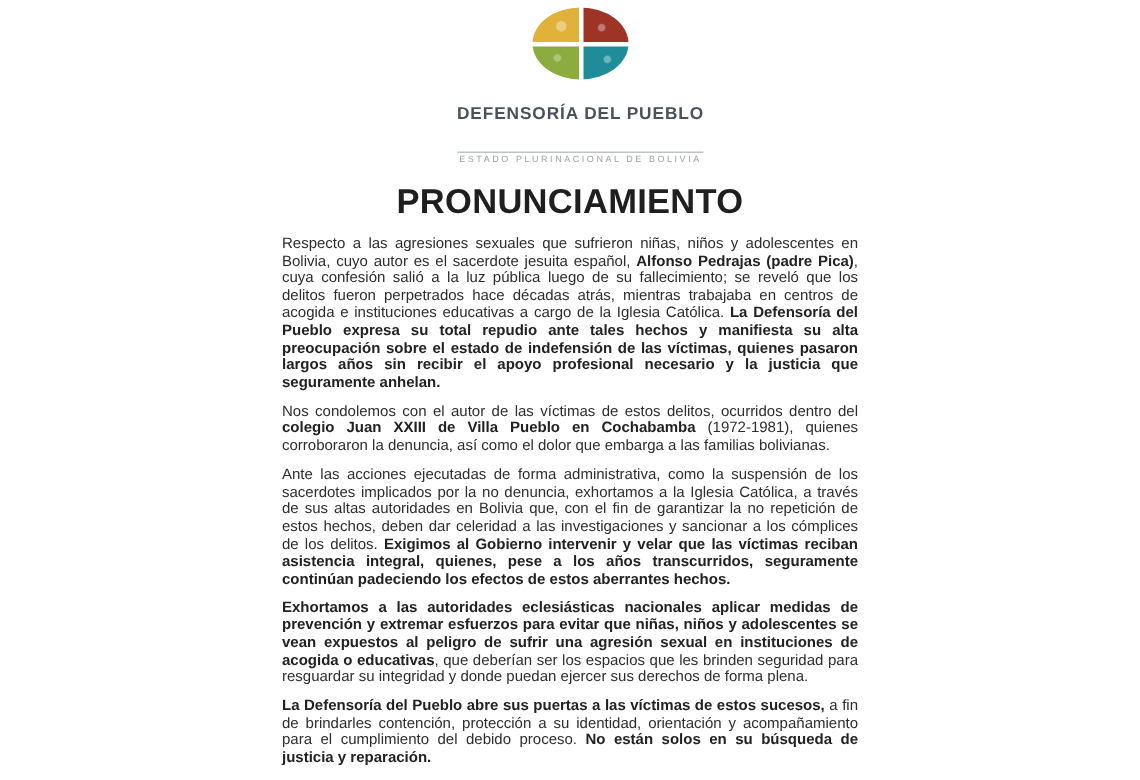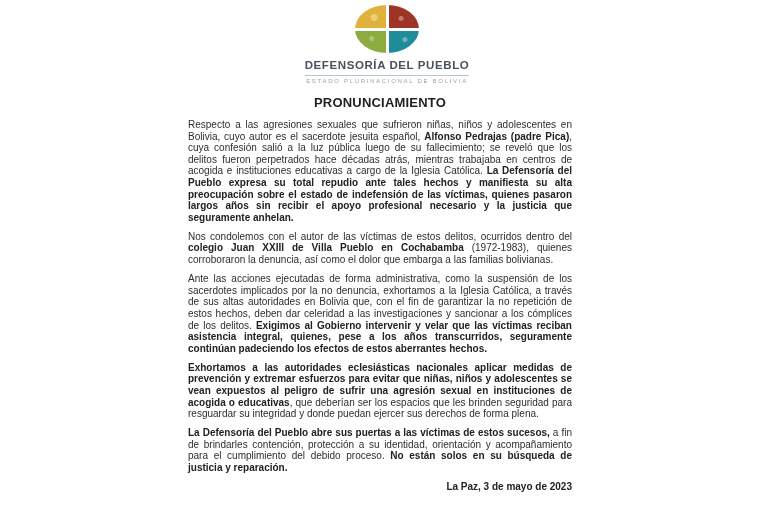--- a/index.html
+++ b/index.html
@@ -59,41 +59,41 @@
     position: absolute;
     inset: 0;
     border-radius: 50%;
     background:
       radial-gradient(circle at 72% 28%, rgba(255,255,255,0.35) 2px, transparent 3px),
       radial-gradient(circle at 78% 72%, rgba(255,255,255,0.35) 2px, transparent 3px),
       radial-gradient(circle at 26% 70%, rgba(255,255,255,0.30) 2px, transparent 3px),
       radial-gradient(circle at 30% 26%, rgba(255,255,255,0.35) 3px, transparent 4px);
   }
   .logo-title {
-    margin-top: 6px;
+    margin-top: 17px;
     font-size: 11.5px;
     font-weight: bold;
     letter-spacing: 0.6px;
     color: #47525c;
     border-bottom: 1px solid #bcc3c9;
-    padding-bottom: 4px;
+    padding-bottom: 19px;
     white-space: nowrap;
   }
   .logo-subtitle {
     margin-top: 2px;
     font-size: 6px;
     letter-spacing: 1.7px;
     color: #99a3ac;
     white-space: nowrap;
   }
   
   .doc-title {
     margin-top: 11px;
     text-align: center;
-    font-size: 13px;
+    font-size: 23px;
     font-weight: bold;
     letter-spacing: 0.2px;
     color: #1f1f1f;
     font-family: "Liberation Sans", sans-serif;
   }
   .content {
     width: 384px;
     margin: 9px auto 0 auto;
     font-size: 10px;
     line-height: 11.6px;
@@ -123,21 +123,21 @@
     </div>
     <div class="logo-title">DEFENSORÍA DEL PUEBLO</div>
     <div class="logo-subtitle">ESTADO PLURINACIONAL DE BOLIVIA</div>
   </header>
 
   <h1 class="doc-title">PRONUNCIAMIENTO</h1>
 
   <main class="content">
     <div id="paragraphs">
         <p class="para"><span>Respecto a las agresiones sexuales que sufrieron niñas, niños y adolescentes en Bolivia, cuyo autor es el sacerdote jesuita español, </span><span class="b">Alfonso Pedrajas (padre Pica)</span><span>, cuya confesión salió a la luz pública luego de su fallecimiento; se reveló que los delitos fueron perpetrados hace décadas atrás, mientras trabajaba en centros de acogida e instituciones educativas a cargo de la Iglesia Católica. </span><span class="b">La Defensoría del Pueblo expresa su total repudio ante tales hechos y manifiesta su alta preocupación sobre el estado de indefensión de las víctimas, quienes pasaron largos años sin recibir el apoyo profesional necesario y la justicia que seguramente anhelan.</span></p>
-        <p class="para"><span>Nos condolemos con el autor de las víctimas de estos delitos, ocurridos dentro del </span><span class="b">colegio Juan XXIII de Villa Pueblo en Cochabamba</span><span> (1972-1983), quienes corroboraron la denuncia, así como el dolor que embarga a las familias bolivianas.</span></p>
+        <p class="para"><span>Nos condolemos con el autor de las víctimas de estos delitos, ocurridos dentro del </span><span class="b">colegio Juan XXIII de Villa Pueblo en Cochabamba</span><span> (1972-1981), quienes corroboraron la denuncia, así como el dolor que embarga a las familias bolivianas.</span></p>
         <p class="para"><span>Ante las acciones ejecutadas de forma administrativa, como la suspensión de los sacerdotes implicados por la no denuncia, exhortamos a la Iglesia Católica, a través de sus altas autoridades en Bolivia que, con el fin de garantizar la no repetición de estos hechos, deben dar celeridad a las investigaciones y sancionar a los cómplices de los delitos. </span><span class="b">Exigimos al Gobierno intervenir y velar que las víctimas reciban asistencia integral, quienes, pese a los años transcurridos, seguramente continúan padeciendo los efectos de estos aberrantes hechos.</span></p>
         <p class="para"><span class="b">Exhortamos a las autoridades eclesiásticas nacionales aplicar medidas de prevención y extremar esfuerzos para evitar que niñas, niños y adolescentes se vean expuestos al peligro de sufrir una agresión sexual en instituciones de acogida o educativas</span><span>, que deberían ser los espacios que les brinden seguridad para resguardar su integridad y donde puedan ejercer sus derechos de forma plena.</span></p>
         <p class="para"><span class="b">La Defensoría del Pueblo abre sus puertas a las víctimas de estos sucesos,</span><span> a fin de brindarles contención, protección a su identidad, orientación y acompañamiento para el cumplimiento del debido proceso. </span><span class="b">No están solos en su búsqueda de justicia y reparación.</span></p>
       </div>
     <div class="dateline">La Paz, 3 de mayo de 2023</div>
   </main>
 
 </div>
 
 </body></html>

